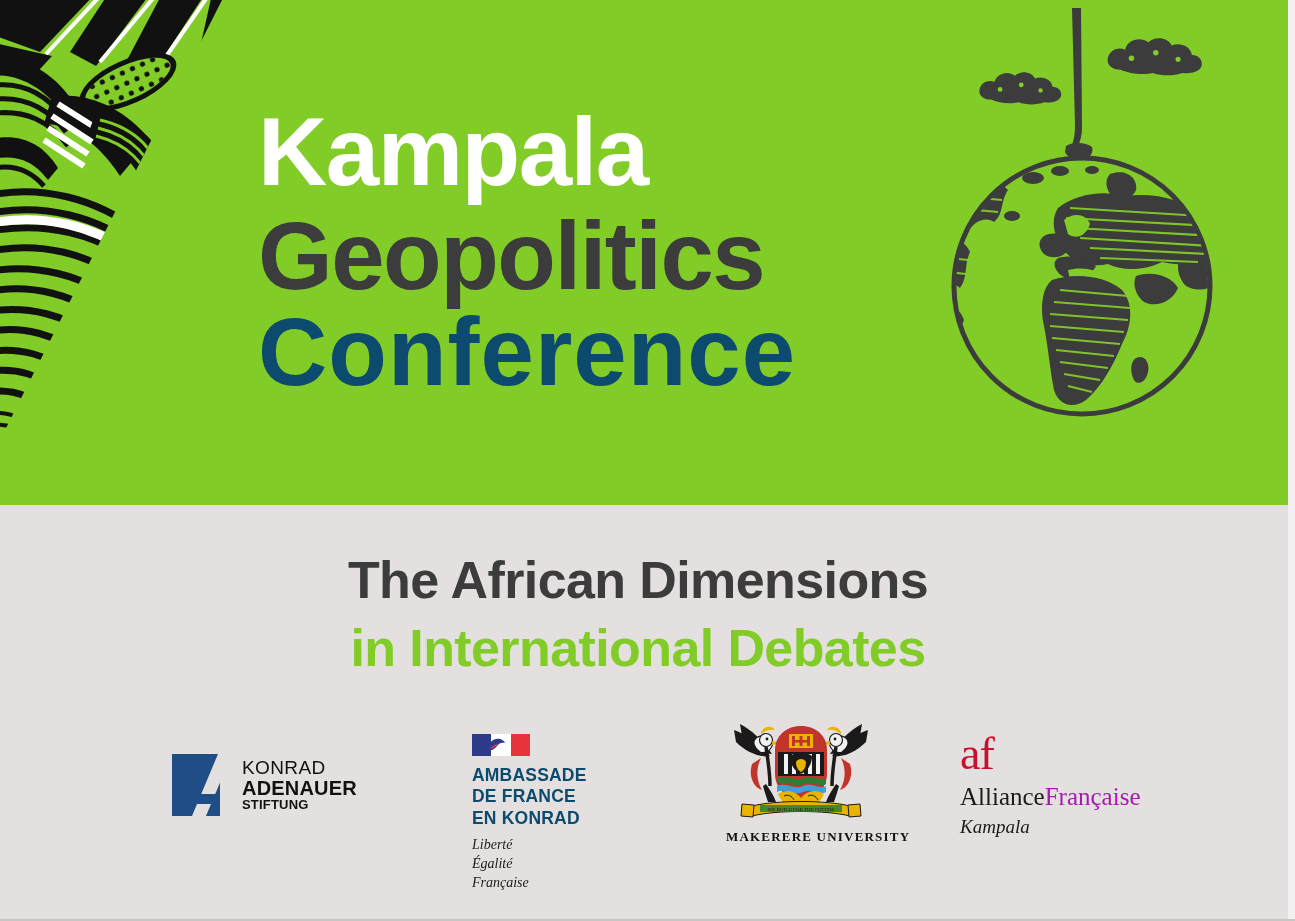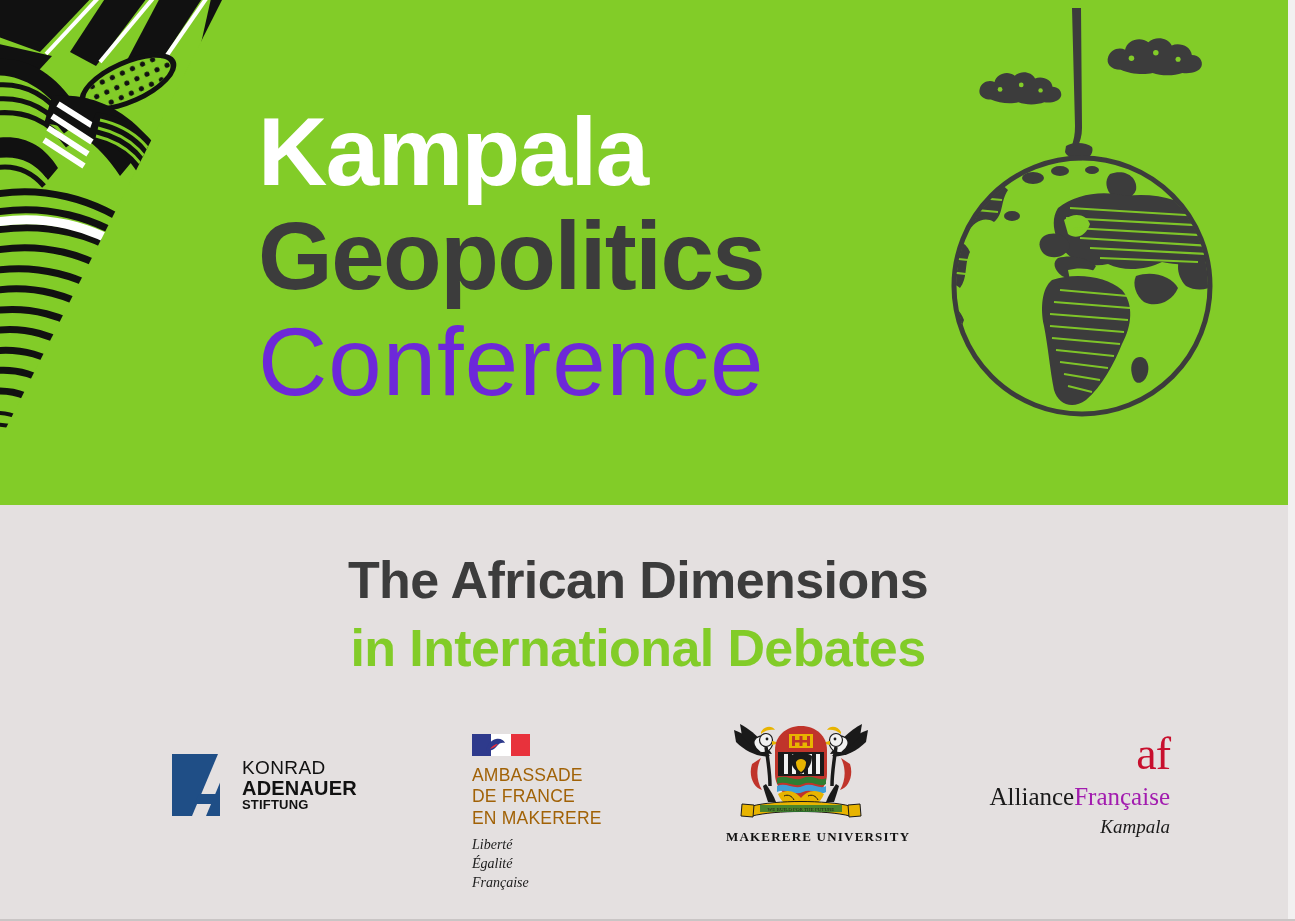--- a/index.html
+++ b/index.html
@@ -45,21 +45,21 @@
     line-height:1;
   }
   .t-line{
     display:block;
     font-size:96px;
     letter-spacing:-1.5px;
     white-space:nowrap;
   }
   .t-kampala{color:#ffffff;font-weight:700;}
   .t-geo{color:#3C3C3C;font-weight:700;margin-top:8px;}
-  .t-conf{color:#6d28d9;font-weight:400;margin-top:10px;letter-spacing:1px;}
+  .t-conf{color:#0c4a6e;font-weight:700;margin-top:0;letter-spacing:1px;}
 
   
   #subtitle-block{
     position:absolute;
     left:0;top:552px;
     width:1276px;
     text-align:center;
     line-height:1.08;
   }
   .s-line{
@@ -91,40 +91,40 @@
 
   
   #logo-france{left:472px;width:200px;}
   .fr-flag{width:58px;height:22px;display:flex;margin-bottom:9px;}
   .fr-blue{width:19px;background:#2E3A8C;}
   .fr-white{width:20px;background:#ffffff;position:relative;}
   .fr-red{width:19px;background:#E8323C;}
   .fr-marianne{
     position:absolute;left:-7px;top:3px;width:22px;height:16px;
   }
-  .fr-text{color:#a16207;font-weight:400;font-size:17.5px;line-height:1.22;letter-spacing:.2px;}
+  .fr-text{color:#0c4a6e;font-weight:700;font-size:17.5px;line-height:1.22;letter-spacing:.2px;}
   .fr-motto{
     margin-top:7px;
     font-family:"Liberation Serif",serif;
     font-style:italic;font-size:14px;color:#1a1a1a;line-height:1.35;
   }
 
   
   #logo-mak{left:726px;width:150px;text-align:center;}
   .mak-crest{width:150px;height:105px;margin:0 auto;}
   .mak-text{
     margin-top:6px;
     font-family:"Liberation Serif",serif;
     font-size:13px;font-weight:700;color:#111;
     letter-spacing:1.2px;
     white-space:nowrap;
   }
 
   
-  #logo-af{left:960px;width:210px;text-align:right;}
+  #logo-af{left:960px;width:210px;text-align:left;}
   .af-mark{
     font-family:"Liberation Serif",serif;
     font-size:46px;color:#C8102E;line-height:.95;
     font-weight:400;padding-top:14px;letter-spacing:-1px;
   }
   .af-word{
     font-family:"Liberation Serif",serif;
     font-size:25px;line-height:1;margin-top:8px;white-space:nowrap;
   }
   .af-a{color:#1a1a1a;}
@@ -365,21 +365,21 @@
             <svg class="fr-marianne" viewBox="0 0 22 16" xmlns="http://www.w3.org/2000/svg">
               <path d="M2,14 C3,8 7,3 12,2 C16,1 20,3 21,6 C18,5 15,6 13,9 C11,12 7,14 2,14 Z" fill="#2E3A8C"></path>
               <path d="M6,12 C8,9 11,7 14,7 C12,9 10,11 6,12 Z" fill="#E8323C"></path>
             </svg>
           </div>
           <div class="fr-red"></div>
         </div>
         <div class="fr-text">
           <div>AMBASSADE</div>
           <div>DE FRANCE</div>
-          <div>EN MAKERERE</div>
+          <div>EN KONRAD</div>
         </div>
         <div class="fr-motto">
           <div>Liberté</div>
           <div>Égalité</div>
           <div>Française</div>
         </div>
       </div>
     </div>
 
     <div class="logo" id="logo-mak">

